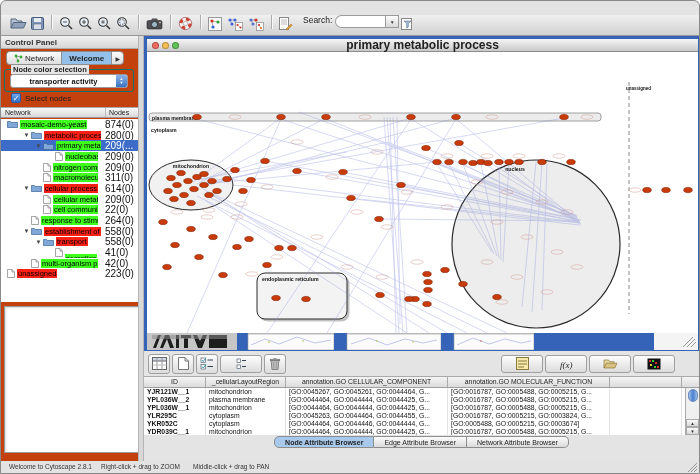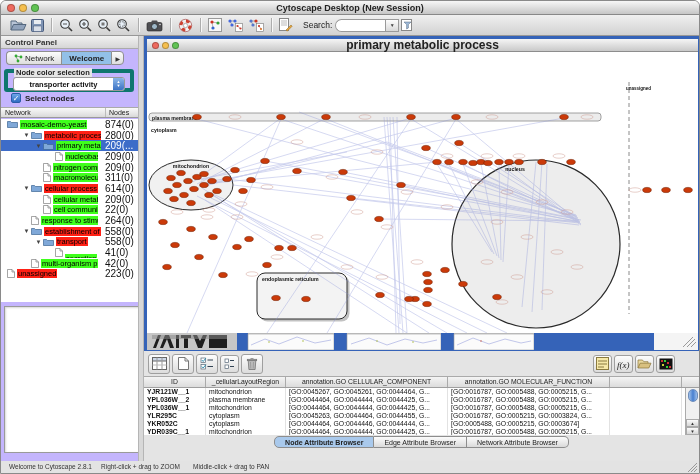--- a/index.html
+++ b/index.html
@@ -6,47 +6,47 @@
 html,body{width:700px;height:474px;background:#fff}
 body{font-family:"Liberation Sans",sans-serif;position:relative;overflow:hidden}
 .app{position:absolute;inset:0;background:#e3e3e3;border-radius:6px 6px 0 0;overflow:hidden;border:1px solid #8a8a8a}
 
 .titlebar{position:absolute;top:0;left:0;right:0;height:14px;background:linear-gradient(#f7f7f7,#c6c6c6);border-bottom:1px solid #888}
 .lights{position:absolute;left:6px;top:3px;display:flex;gap:4px}
 .light{width:8px;height:8px;border-radius:50%;border:1px solid rgba(0,0,0,.25)}
 .l-red{background:#ee6a5e}.l-yel{background:#f5bf4f}.l-grn{background:#61c354}
 .title{display:block;text-align:center;font-size:9px;font-weight:bold;color:#222;line-height:14px}
 
-.toolbar{position:absolute;top:14px;left:0;right:0;height:21px;background:linear-gradient(#f0f0f0,#d2d2d2);border-bottom:1px solid #979797;display:flex;align-items:center;padding:0 7px}
+.toolbar{position:absolute;top:14px;left:0;right:0;height:21px;background:linear-gradient(#f0f0f0,#d2d2d2);border-bottom:1px solid #979797;display:flex;align-items:flex-start;padding:0 7px}
 .tbtn{height:17px;display:flex;align-items:center;justify-content:center;margin:0 2px}
 .tsep{width:1px;height:14px;background:#adadad;margin:0 5px;box-shadow:1px 0 0 #f8f8f8}
 .search-label{font-size:8.5px;color:#222;margin:0 3px 0 8px}
 .search-input{width:50px;height:13px;font-size:8px;border:1px solid #9a9a9a;border-right:none;border-radius:7px 0 0 7px;background:#fff;padding:0 4px;outline:none}
 .search-drop{width:14px;height:13px;border:1px solid #9a9a9a;background:linear-gradient(#fdfdfd,#d8d8d8);font-size:5px;color:#444;display:flex;align-items:center;justify-content:center}
 
 .workspace{position:absolute;top:35px;left:0;right:0;bottom:12px}
-.control-panel{position:absolute;left:0;top:0;bottom:0;width:153px;background:#c4b5fd}
+.control-panel{position:absolute;left:0;top:0;bottom:0;width:153px;background:#c2410c}
 .splitter{position:absolute;left:137px;top:0;bottom:0;width:6px;background:#d8d8d8;border-left:1px solid #b5b5b5;border-right:1px solid #b5b5b5}
 .right-area{position:absolute;left:143px;top:0;right:0;bottom:0}
 
 .cp-header{position:absolute;top:0;left:0;right:0;height:13px;background:linear-gradient(#f2f2f2,#d6d6d6);border-bottom:1px solid #aaa;font-size:8px;font-weight:bold;color:#333;line-height:13px;padding-left:4px}
 .float-ic{position:absolute;right:4px;top:3px}
 .cp-tabs{position:absolute;top:15px;left:5px;display:flex;align-items:center}
 .cptab{height:14px;display:flex;align-items:center;gap:2px;padding:0 7px;font-size:8px;color:#222;background:linear-gradient(#fcfcfc,#dedede);border:1px solid #8f8f8f;border-right:none}
 .cptab:first-child{border-radius:4px 0 0 4px}
 .cptab.sel{background:#92c0e8;font-weight:bold}
 .cp-tab-arrow{height:14px;width:13px;border:1px solid #8f8f8f;border-radius:0 4px 4px 0;background:linear-gradient(#fcfcfc,#dedede);font-size:6px;color:#333;display:flex;align-items:center;justify-content:center}
-.groupbox{position:absolute;top:33px;left:3px;width:130px;height:23px;border:4px solid #0f766e;border-radius:3px}
+.groupbox{position:absolute;top:33px;left:3px;width:130px;height:23px;border:1px solid #0f766e;border-radius:3px}
 .gb-label{position:absolute;top:-5px;left:6px;background:#e6e6e6;font-size:7.5px;font-weight:bold;color:#222;padding:0 2px}
 .combo{position:absolute;top:4px;left:5px;right:5px;height:14px;background:#fff;border:1px solid #999;border-radius:3px;display:flex;align-items:center;overflow:hidden}
 .combo-val{flex:1;font-size:7.5px;font-weight:bold;color:#111;text-align:center;white-space:nowrap;overflow:hidden}
 .combo-btn{width:11px;height:100%;background:linear-gradient(#8cb6e8,#3a72c4);display:flex;flex-direction:column;align-items:center;justify-content:center;color:#fff;font-size:4px;line-height:4px}
 .cb-row{position:absolute;top:57px;left:10px;display:flex;align-items:center;gap:4px}
 .checkbox{width:10px;height:10px;border-radius:2px;background:linear-gradient(#6ea7e8,#2f6cc4);border:1px solid #2a5ca8;color:#fff;font-size:8px;line-height:9px;text-align:center}
-.cb-label{font-size:8px;font-weight:bold;color:#222}
+.cb-label{font-size:8px;font-weight:normal;color:#222}
 .tree-head{position:absolute;top:71px;left:0;right:0;height:11px;background:linear-gradient(#fafafa,#d9d9d9);border-top:1px solid #aaa;border-bottom:1px solid #999;font-size:7px;color:#222;line-height:10px}
 .tree-head .c1{position:absolute;left:4px}.tree-head .c2{position:absolute;left:104px;border-left:1px solid #bbb;padding-left:3px;top:0;bottom:0;line-height:10px}
 .tree-rows{position:absolute;top:83px;left:0;right:0;height:183px;background:#fff;overflow:hidden}
 .trow{height:10.7px;display:flex;align-items:center;position:relative;background:#fff}
 .trow.rowsel{background:#3d6cc8}
 .ind{flex:none}
 .disc{flex:none;width:9px;font-size:6px;color:#444;text-align:center}
 .ticon{flex:none;margin-right:2px;display:flex}
 .chip{font-size:7.5px;font-weight:normal;line-height:9px;color:#000;padding:0 1px;white-space:nowrap;overflow:hidden}
 .tnodes{position:absolute;left:104px;font-size:10px;color:#111;white-space:nowrap}
@@ -58,21 +58,21 @@
 .net-titlebar .lights{left:5px;top:3px;gap:3px}
 .net-titlebar .light{width:7px;height:7px}
 .net-title{display:block;text-align:center;font-size:12px;font-weight:bold;color:#222;line-height:13px}
 .net-canvas{position:relative;height:281px;background:#fff;overflow:hidden}
 .bg-strip{position:relative;height:17px;background:#c9c9c9;overflow:hidden}
 
 .data-panel{position:absolute;left:0;right:0;bottom:0;height:110px;background:#e4e4e4}
 .dp-header{position:relative;height:13px;background:linear-gradient(#f2f2f2,#d6d6d6);border-top:1px solid #aaa;border-bottom:1px solid #aaa;font-size:8px;color:#333;line-height:12px;padding-left:4px}
 .dp-toolbar{position:relative;height:25px;display:flex;align-items:center;padding:0 4px}
 .dbtn{width:22px;height:20px;border:1px solid #9f9f9f;border-radius:3px;background:linear-gradient(#fdfdfd,#dcdcdc);display:flex;align-items:center;justify-content:center;margin-right:2px}
-.dbtn.small{width:19px;height:18px}
+.dbtn.small{width:42px;height:18px}
 .dp-right{margin-left:auto;display:flex;margin-right:18px}
 .dp-table{position:relative;height:59px;background:#fff;border-top:1px solid #aaa;overflow:hidden}
 .dhead{display:flex;height:11px;background:linear-gradient(#f4f4f4,#dcdcdc);border-bottom:1px solid #9f9f9f;font-size:6.8px;color:#222}
 .dhead .cell{border-right:1px solid #aaa;text-align:center;line-height:10px;white-space:nowrap;overflow:hidden}
 .drow{display:flex;height:8px;font-size:6.8px;line-height:8px;color:#111}
 .drow .cell{border-right:1px solid #e2e2e2;padding-left:3px;white-space:nowrap;overflow:hidden}
 .drow .cell.c0{font-weight:bold}
 .vscroll{position:absolute;right:0;top:11px;bottom:0;width:14px;background:#f0f0f0;border-left:1px solid #aaa}
 .vthumb{position:absolute;top:1px;left:1.5px;width:10px;height:13px;border-radius:5px;background:linear-gradient(90deg,#9fc0ea,#477fd0,#9fc0ea);border:1px solid #6d8cba}
 .varrow{position:absolute;left:0;width:13px;height:8px;background:linear-gradient(#fbfbfb,#d6d6d6);border:1px solid #aaa;font-size:4.5px;color:#333;text-align:center;line-height:7px}
@@ -85,28 +85,20 @@
 .statusbar{position:absolute;left:0;right:0;bottom:0;height:12px;background:#e3e3e3;font-size:6.5px;color:#333}
 .statusbar span{position:absolute;top:2px;white-space:nowrap}
 .grip{position:absolute;right:2px;bottom:2px}
 svg{display:block}
 </style>
 </head>
 <body>
 
 <div class="app">
 
-  <div class="titlebar">
-    <div class="lights">
-      <span class="light l-red"></span>
-      <span class="light l-yel"></span>
-      <span class="light l-grn"></span>
-    </div>
-    <span class="title">Cytoscape Desktop (New Session)</span>
-  </div>
 
   <div class="toolbar">
     <span class="tbtn">
         <svg width="17" height="13">
           <path d="M1 11 V2 h5 l1.5 2 H12 v2" fill="#b8c4d6" stroke="#55687f"></path>
           <path d="M1 11 L3.5 5.5 H16 L13.5 11 Z" fill="#90a2bb" stroke="#55687f"></path>
         </svg>
       </span>
     <span class="tbtn">
         <svg width="13" height="13">

